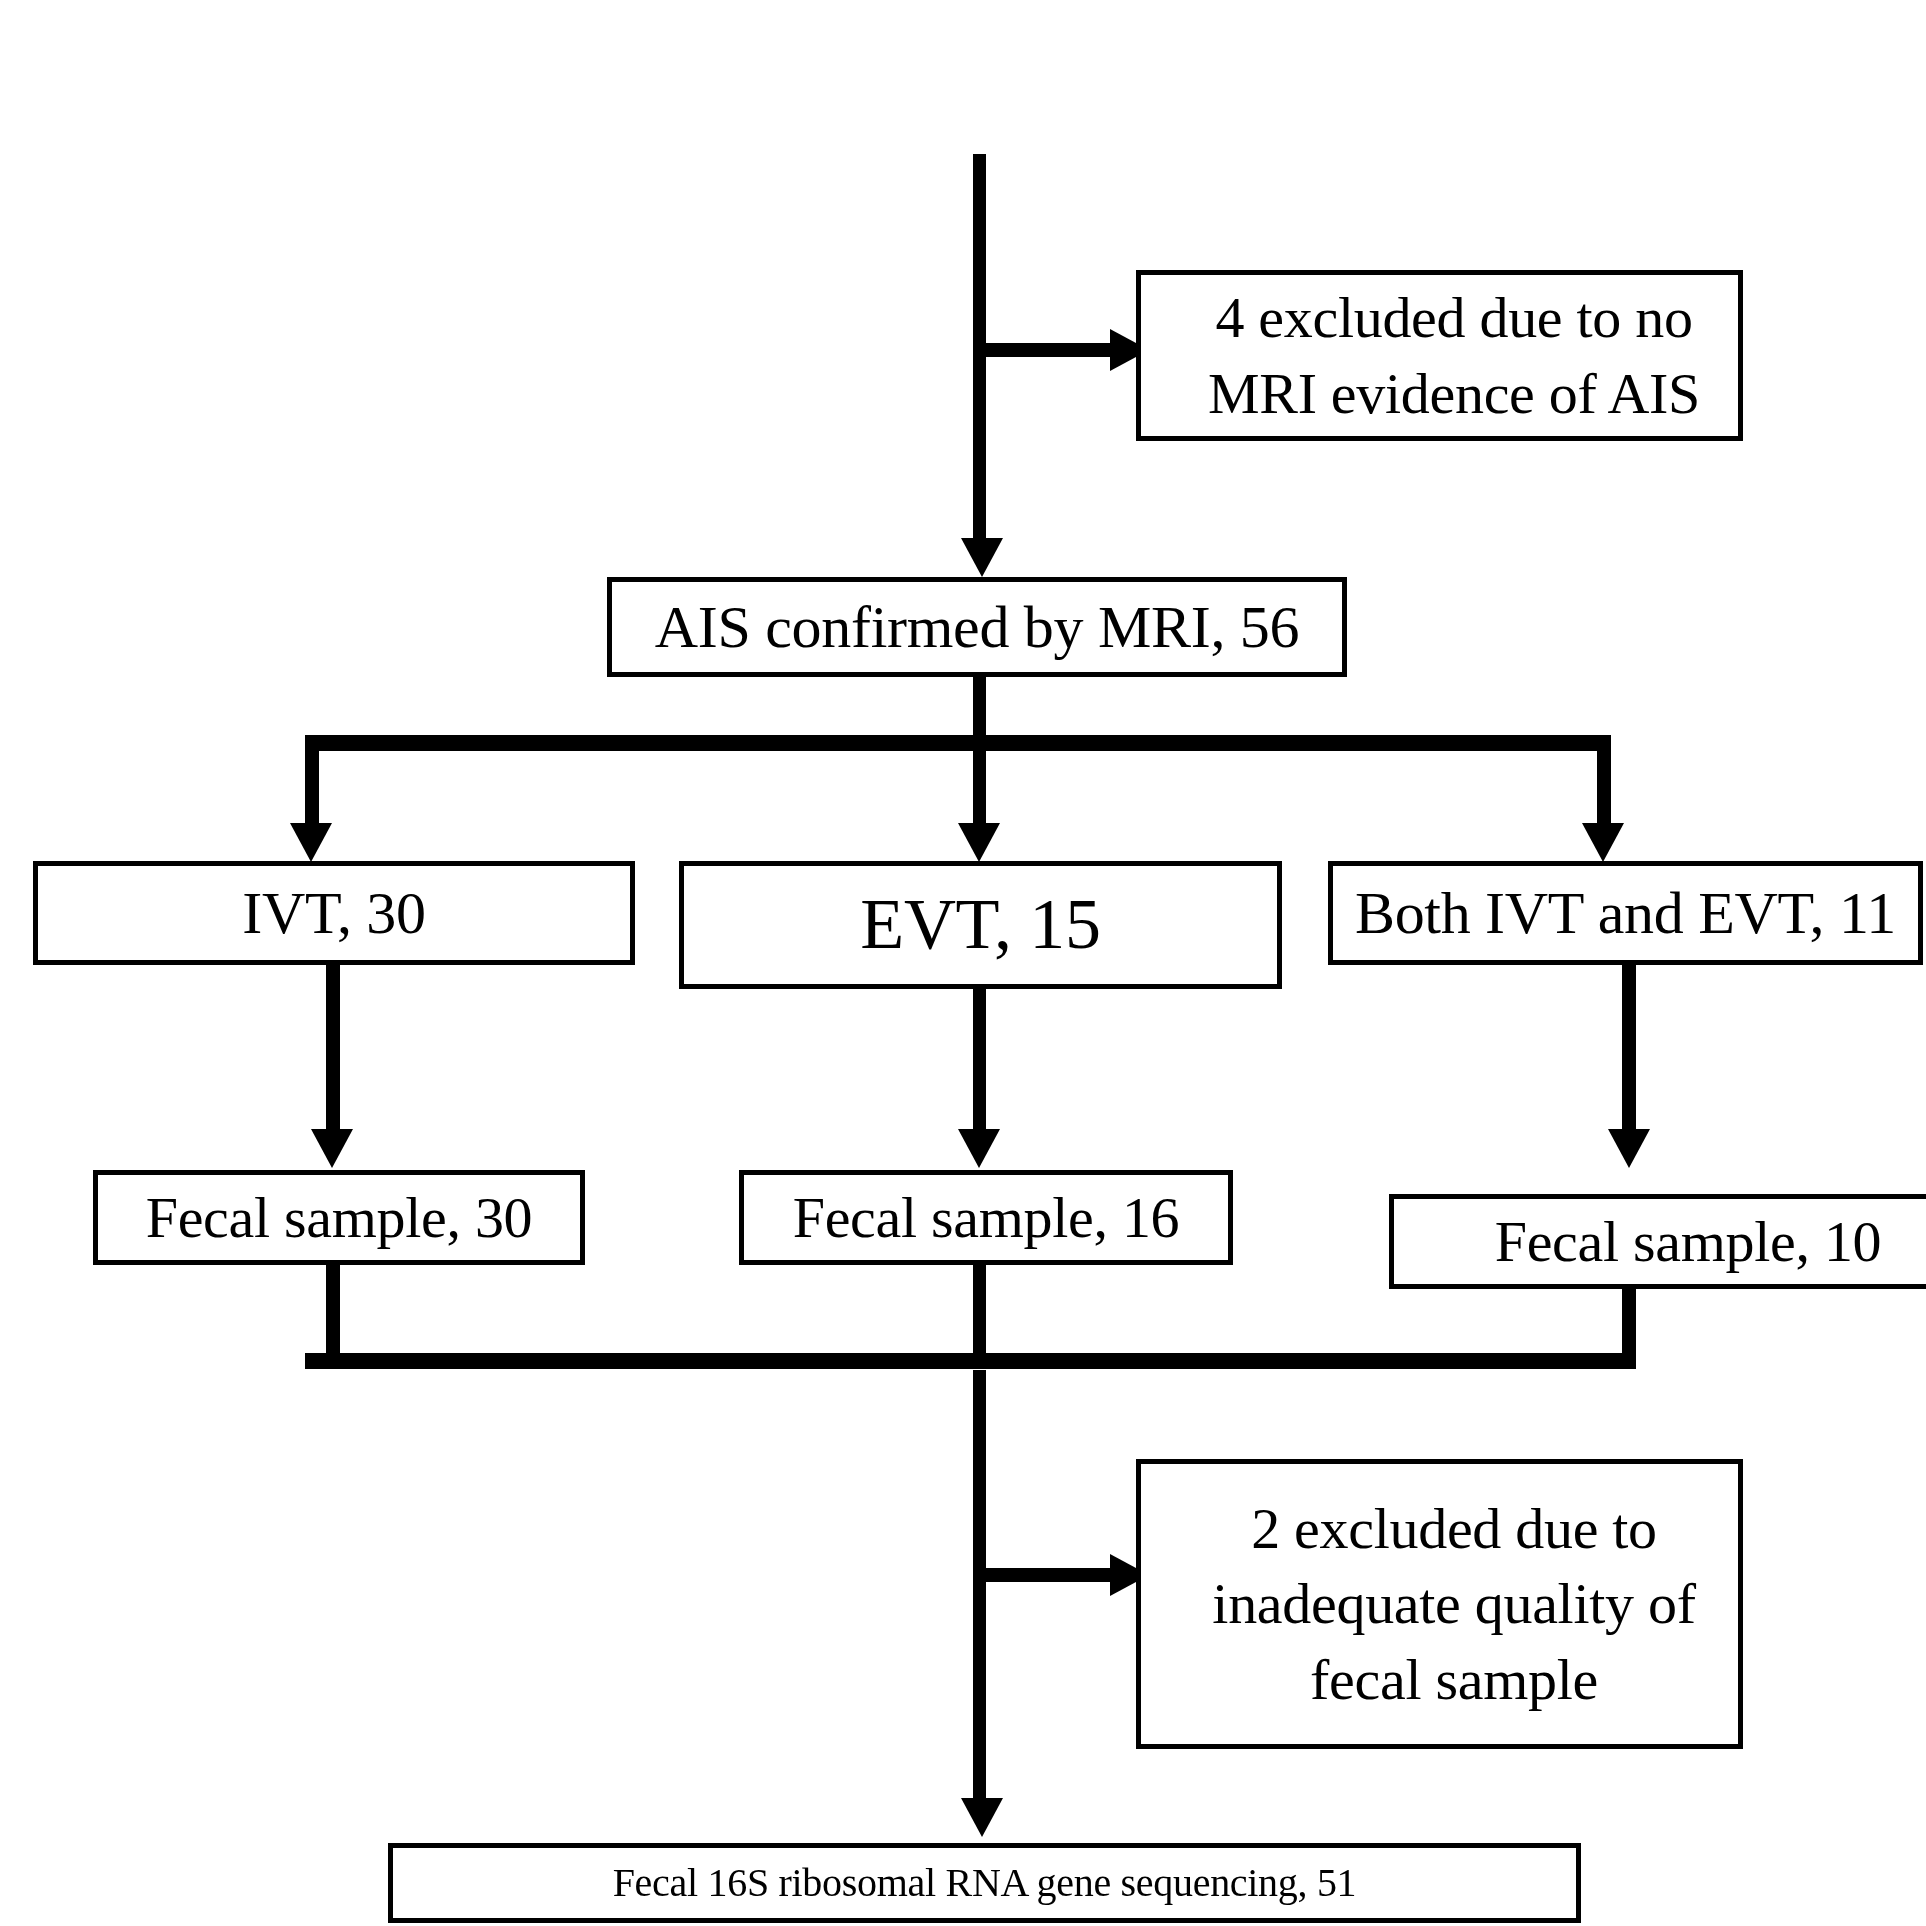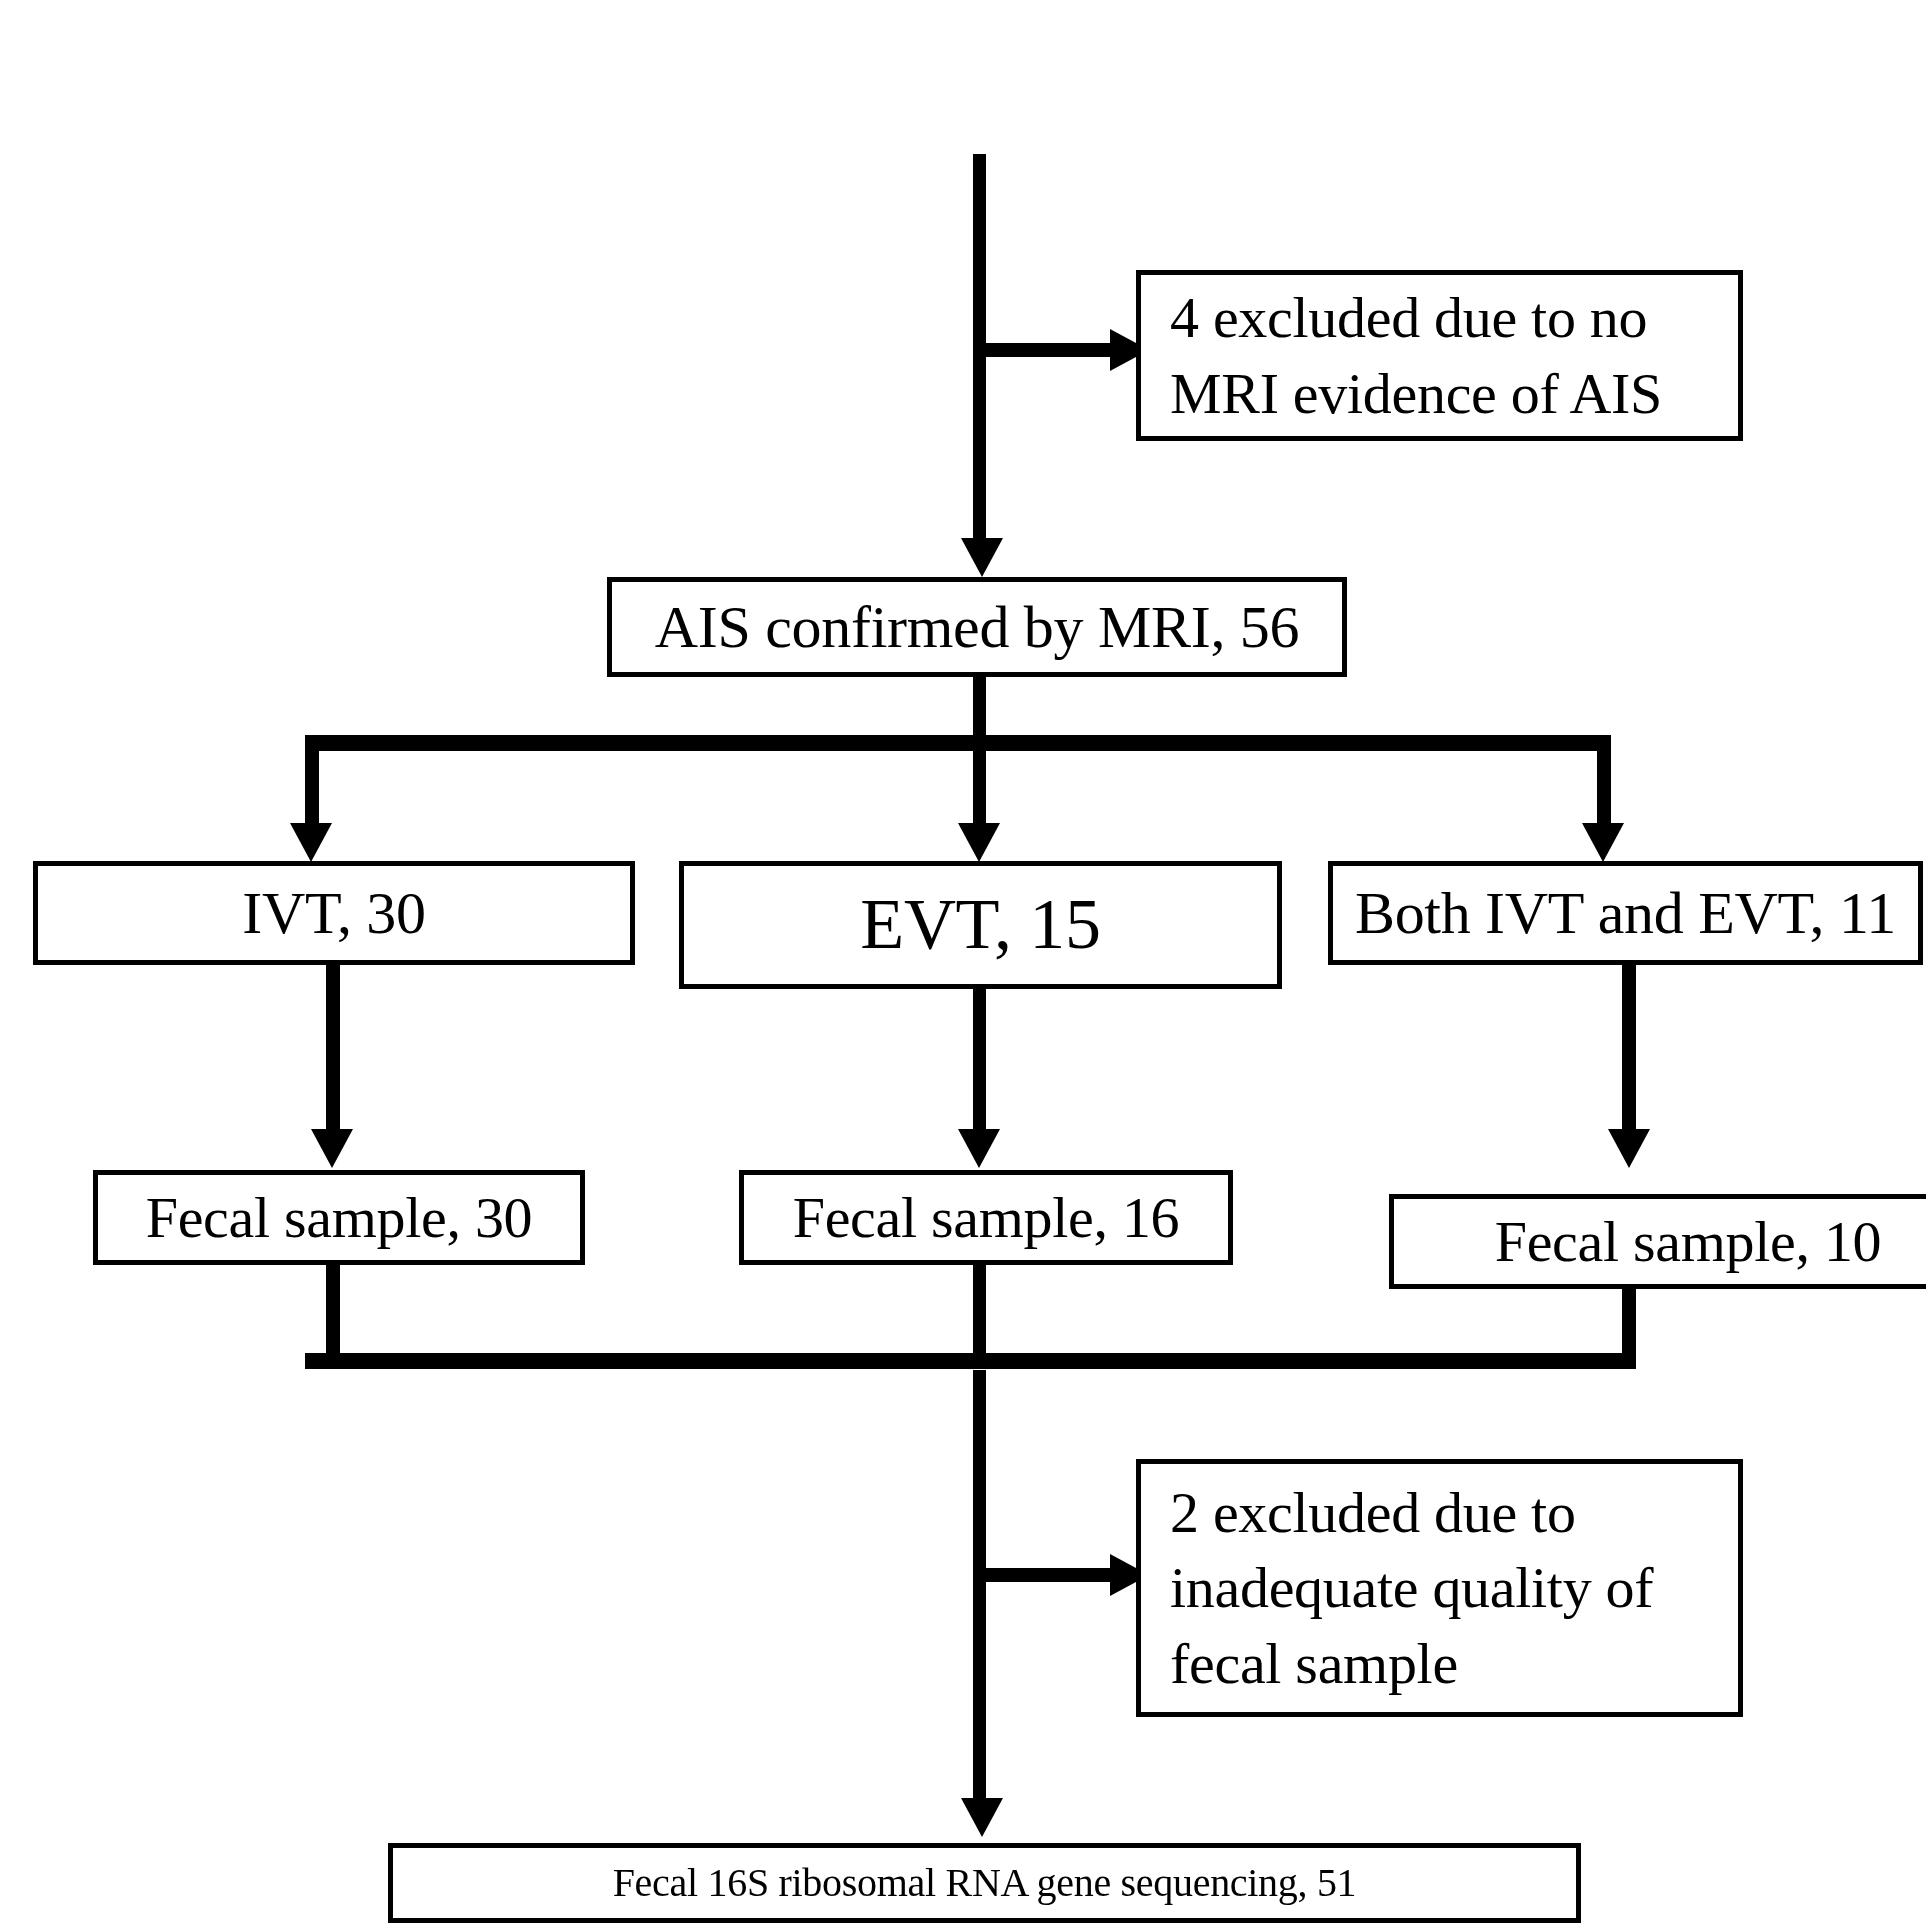--- a/index.html
+++ b/index.html
@@ -32,35 +32,35 @@
   .node .label {
     width: 100%;
     line-height: 1.30;
     letter-spacing: -0.3px;
   }
   .node.center .label {
     text-align: center;
     padding: 0 8.8px;
   }
   .node.left .label {
-    text-align: left;
+    text-align: center;
     padding: 0 0 0 29px;
   }
 
   
   #node-top        { left: 283px;  top: 31px;   width: 1405px; height: 123px;  font-size: 60px; }
   #node-excl-mri   { left: 1136px; top: 270px;  width: 607px;  height: 171px;  font-size: 58px; }
   #node-ais        { left: 607px;  top: 577px;  width: 740px; height: 100px;  font-size: 60px; }
   #node-ivt        { left: 33px;   top: 861px; width: 602px;  height: 104px;  font-size: 60px; }
   #node-evt        { left: 679px; top: 861px; width: 603px;  height: 128px;  font-size: 72px; }
   #node-both       { left: 1328px; top: 861px; width: 595px;  height: 104px;  font-size: 60px; }
   #node-fecal-ivt  { left: 93px;  top: 1170px; width: 492px;  height: 95px;  font-size: 58px; }
   #node-fecal-evt  { left: 739px; top: 1170px; width: 494px;  height: 95px;  font-size: 58px; }
   #node-fecal-both { left: 1389px; top: 1194px; width: 598px;  height: 95px;  font-size: 58px; }
-  #node-excl-qual  { left: 1136px; top: 1459px; width: 607px;  height: 258px;  font-size: 58px; }
+  #node-excl-qual  { left: 1136px; top: 1459px; width: 607px;  height: 290px;  font-size: 58px; }
   #node-seq        { left: 388px;  top: 1843px; width: 1193px; height: 80px;  font-size: 40px; }
 
   
   .vline, .hline {
     position: absolute;
     background: #000000;
     z-index: 2;
   }
   .arrow-down {
     position: absolute;

